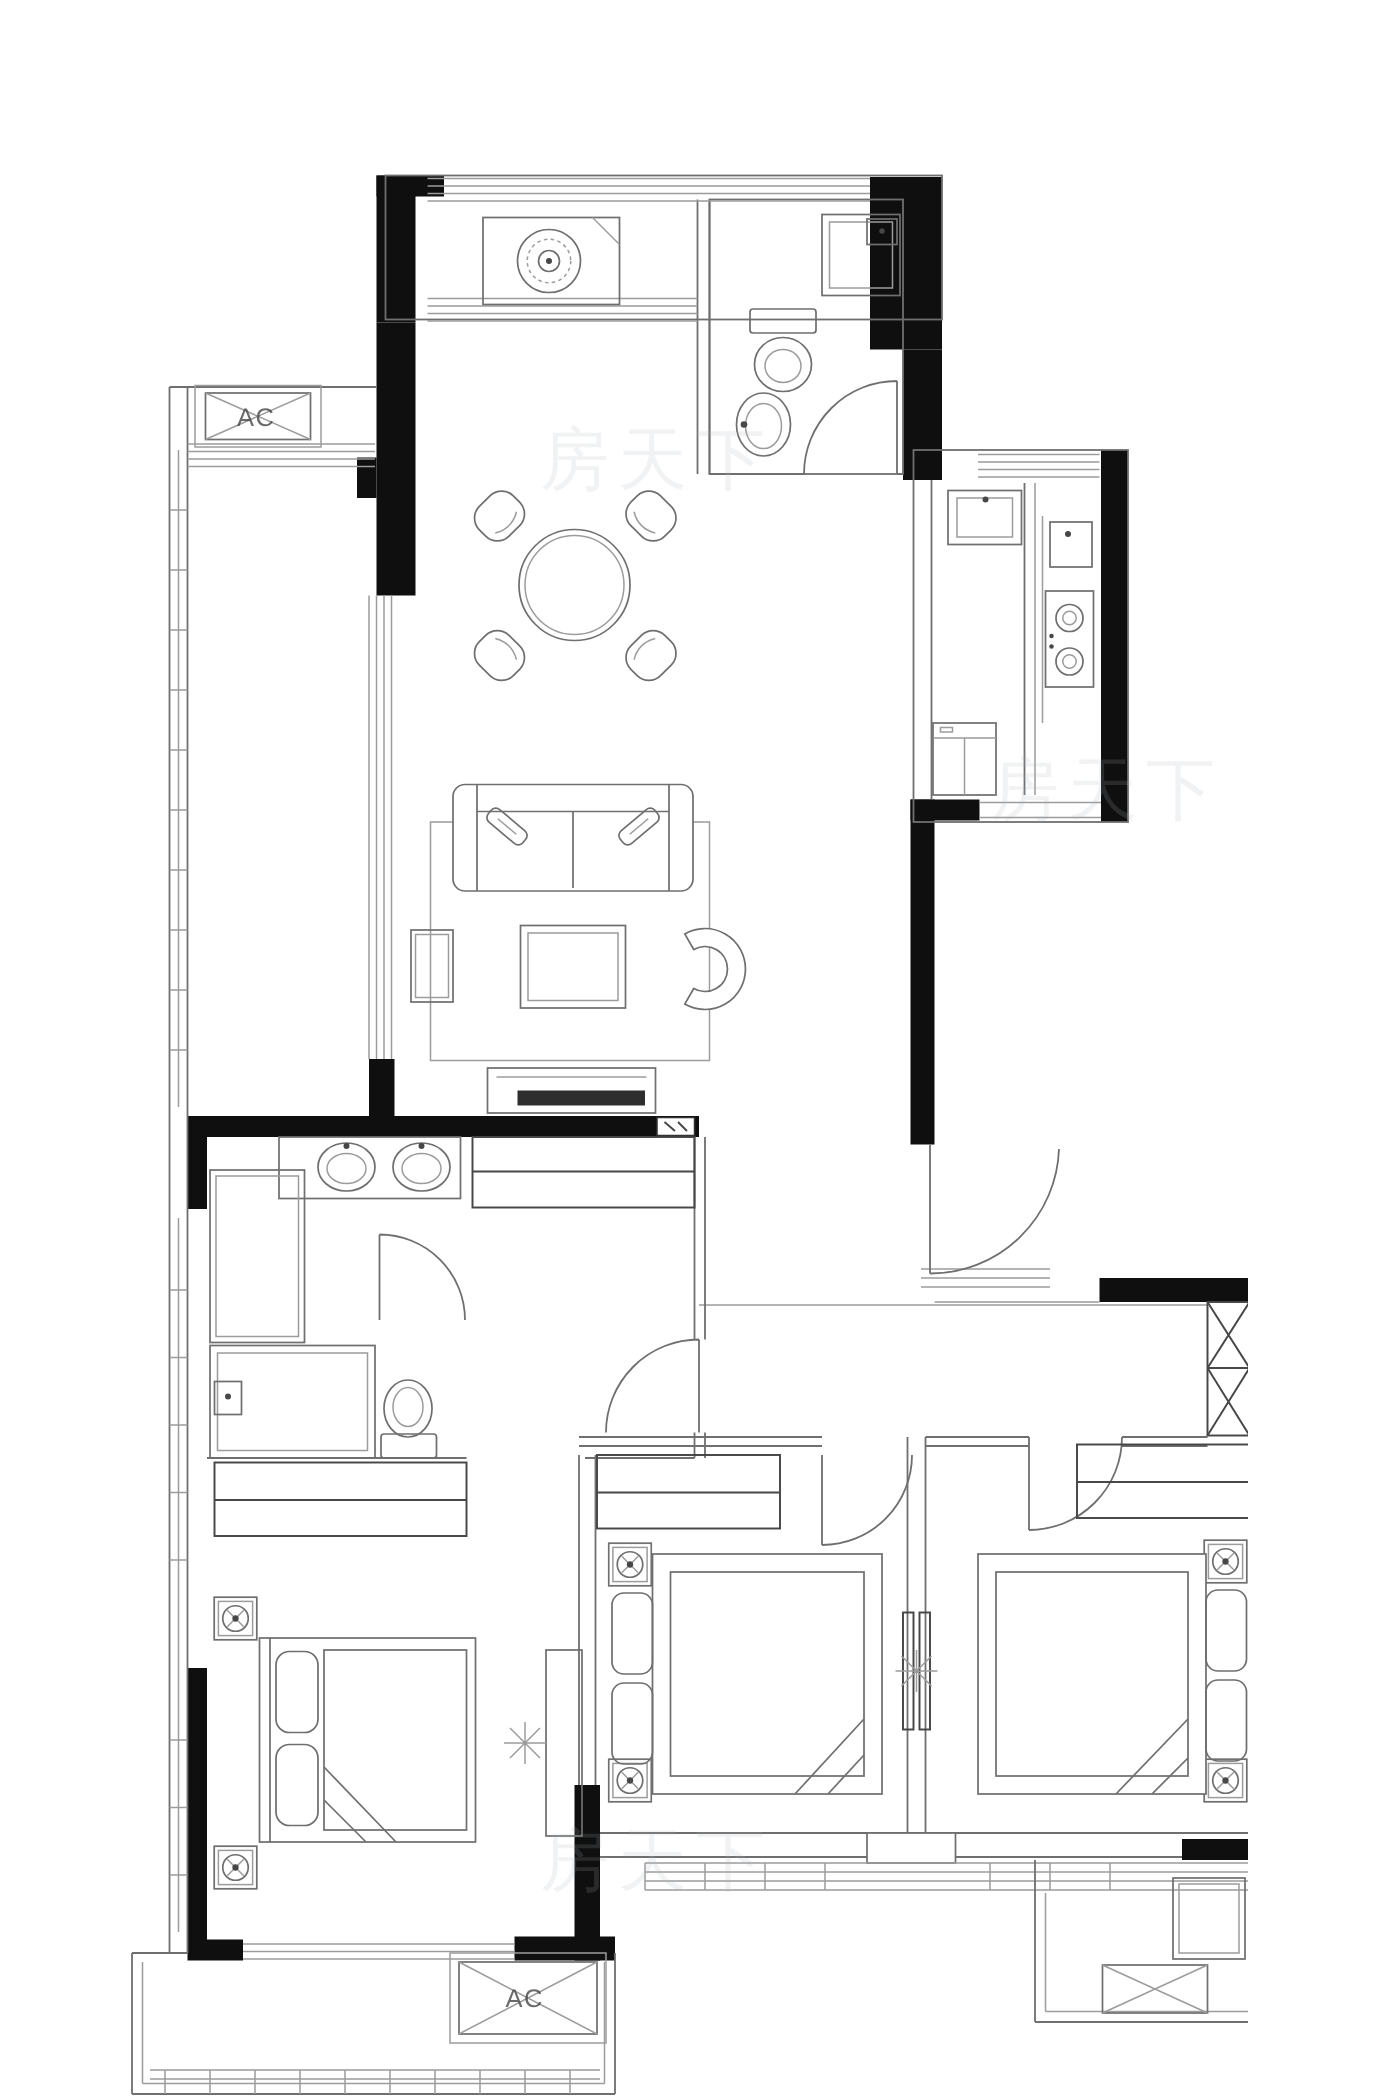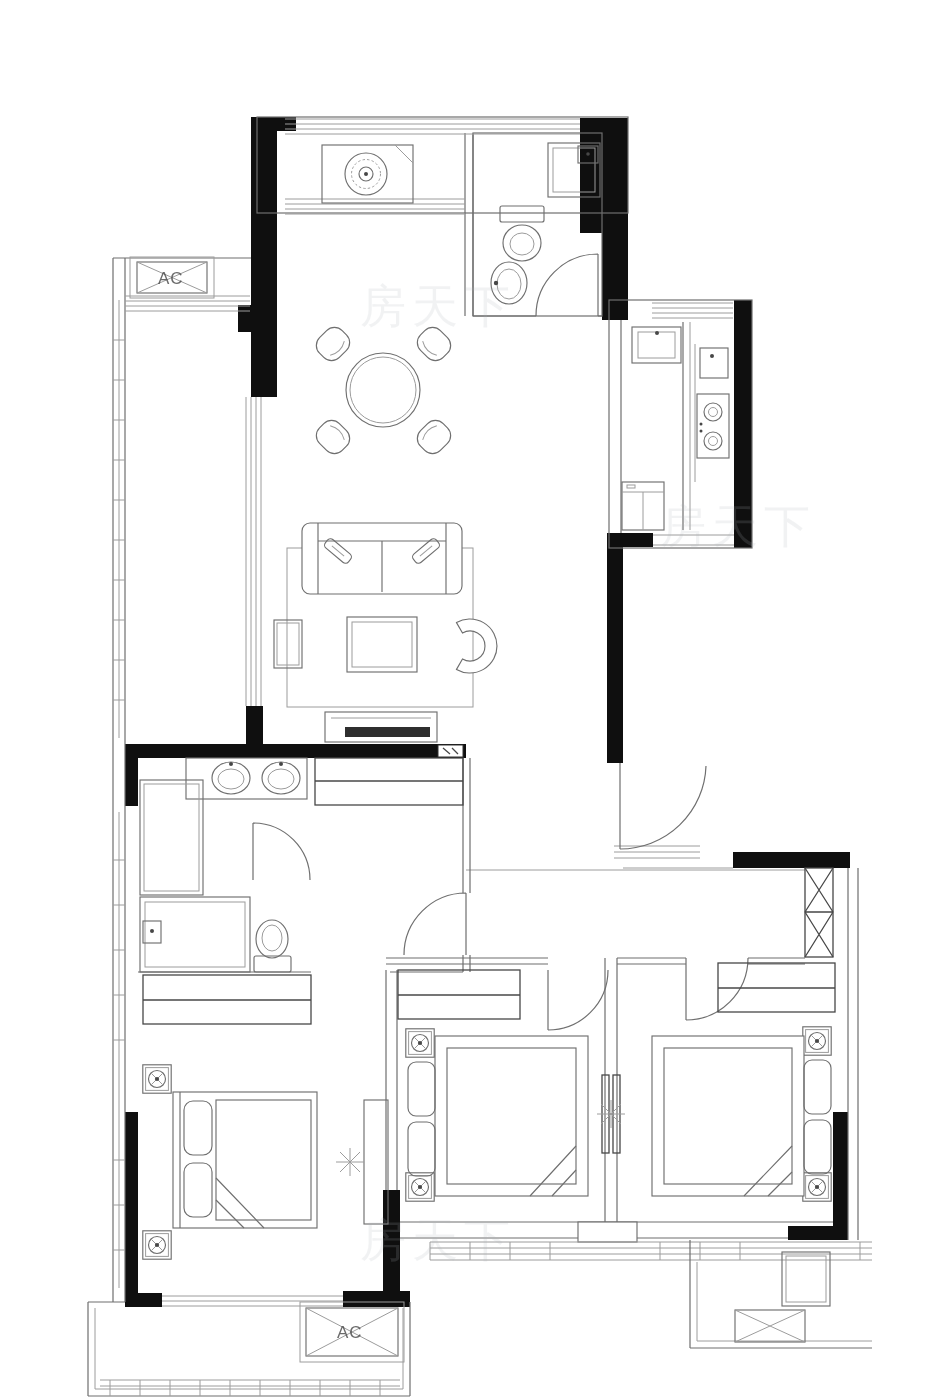--- a/index.html
+++ b/index.html
@@ -1,21 +1,21 @@
 <!DOCTYPE html>
 <html style="--background: #ffffff; --wall-fill: #0f0f0f; --line: #6f6f6f; --line-light: #9c9c9c; --line-dark: #474747; --tv-fill: #2e2e2e; --watermark: #aeb4ba;"><head>
 <meta charset="utf-8">
 <style>
   :root{
     --background:#ffffff; --wall-fill:#0f0f0f; --line:#6f6f6f; --line-light:#9c9c9c;
     --line-dark:#474747; --tv-fill:#2e2e2e; --watermark:#aeb4ba;
   }
   html,body{margin:0;padding:0;background:var(--background);}
   body{width:932px;height:1400px;font-family:"Liberation Sans",sans-serif;}
-  .plan{position:relative;width:832px;height:1400px;background:var(--background);overflow:hidden;padding-left:40px;}
+  .plan{position:relative;width:832px;height:1400px;background:var(--background);overflow:hidden;}
   svg{position:absolute;left:0;top:0;}
   .w{fill:var(--wall-fill);stroke:none;}
   .ln{fill:none;stroke:var(--line);stroke-width:1.2;}
   .lt{fill:none;stroke:var(--line-light);stroke-width:1;}
   .ld{fill:none;stroke:var(--line-dark);stroke-width:1.3;}
   .fx{fill:var(--background);stroke:var(--line);stroke-width:1.15;}
   .fxn{fill:none;stroke:var(--line);stroke-width:1.15;}
   .dot{fill:var(--line-dark);stroke:none;}
   .tv{fill:var(--tv-fill);stroke:none;}
   .wm{fill:var(--watermark);font-size:46px;letter-spacing:6px;}

